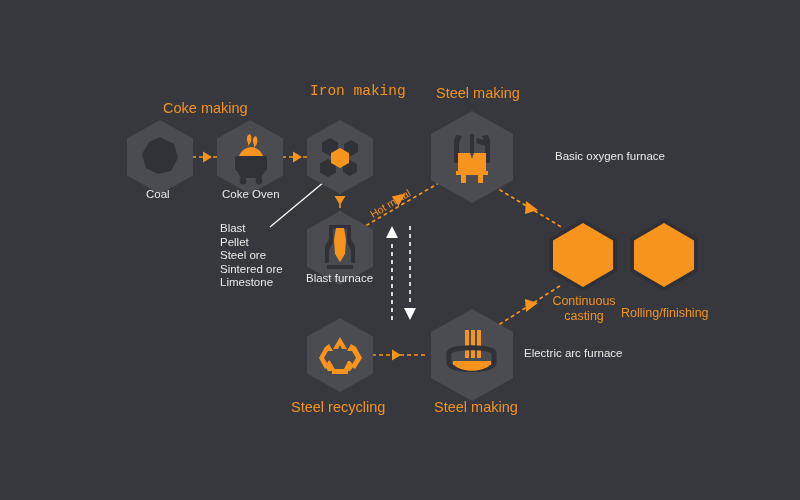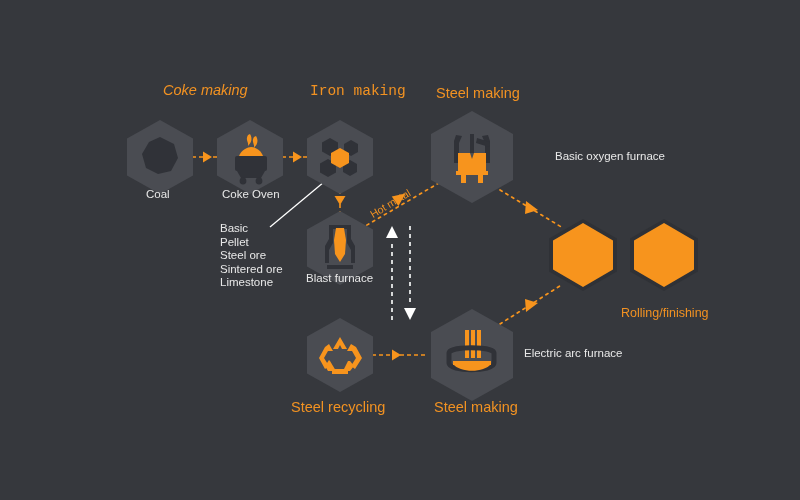--- a/index.html
+++ b/index.html
@@ -157,21 +157,21 @@
         <polygon points="32,23 40,27.5 40,36.5 32,41 24,36.5 24,27.5" fill="#303238"></polygon>
         <polygon points="53,25 60,29 60,37 53,41 46,37 46,29" fill="#303238"></polygon>
         <polygon points="30,44 38,48.5 38,57.5 30,62 22,57.5 22,48.5" fill="#303238"></polygon>
         <polygon points="52,45 59,49 59,57 52,61 45,57 45,49" fill="#303238"></polygon>
         <polygon points="42,33 51,38 51,48 42,53 33,48 33,38" fill="#f7941d"></polygon>
       </g>
     </svg>
   </div>
 
   <div class="matlist" style="left: 220px; top: 222px;">
-    <div>Basic</div>
+    <div>Blast</div>
     <div>Pellet</div>
     <div>Steel ore</div>
     <div>Sintered ore</div>
     <div>Limestone</div>
   </div>
 
   <div class="node" style="left:298px; top:206px;">
     <svg width="84" height="84" viewBox="0 0 84 84">
       <polygon points="42,5 75,23.5 75,60.5 42,79 9,60.5 9,23.5" fill="#4a4c52"></polygon>
       <g>
@@ -230,30 +230,34 @@
     </svg>
   </div>
   <div class="label cap-white" style="left:524px; top:347px;">Electric arc furnace</div>
 
   <div class="node" style="left:545px; top:217px;">
     <svg width="76" height="76" viewBox="0 0 76 76">
       <polygon points="38,2 72,21.5 72,54.5 38,74 4,54.5 4,21.5" fill="#2f3136"></polygon>
       <polygon points="38,6 68,23.5 68,52.5 38,70 8,52.5 8,23.5" fill="#f7941d"></polygon>
     </svg>
   </div>
+  <div class="label cap-orange" style="left:550px; top:294px; line-height:15px; text-align:center; width:68px;">
+    <span>Continuous</span><br>
+    <span>casting</span>
+  </div>
 
   <div class="node" style="left:626px; top:217px;">
     <svg width="76" height="76" viewBox="0 0 76 76">
       <polygon points="38,2 72,21.5 72,54.5 38,74 4,54.5 4,21.5" fill="#2f3136"></polygon>
       <polygon points="38,6 68,23.5 68,52.5 38,70 8,52.5 8,23.5" fill="#f7941d"></polygon>
     </svg>
   </div>
   <div class="label cap-orange" style="left:621px; top:306px;text-align:center;">Rolling/finishing</div>
 
-  <div class="phase-title" style="left:163px; top:82px;font-style:italic;">Coke making</div>
+  <div class="phase-title" style="left:163px; top:100px;">Coke making</div>
   <div class="phase-title" style="left:310px; top:83px;font-family:Liberation Mono, monospace;">Iron making</div>
   <div class="phase-title" style="left:436px; top:85px;">Steel making</div>
   <div class="phase-title" style="left:291px; top:399px;">Steel recycling</div>
   <div class="phase-title" style="left:434px; top:399px;">Steel making</div>
 
   <div class="hotlabel" style="left:374px; top:208px;">Hot metal</div>
 
 </div>
 
 </body></html>

